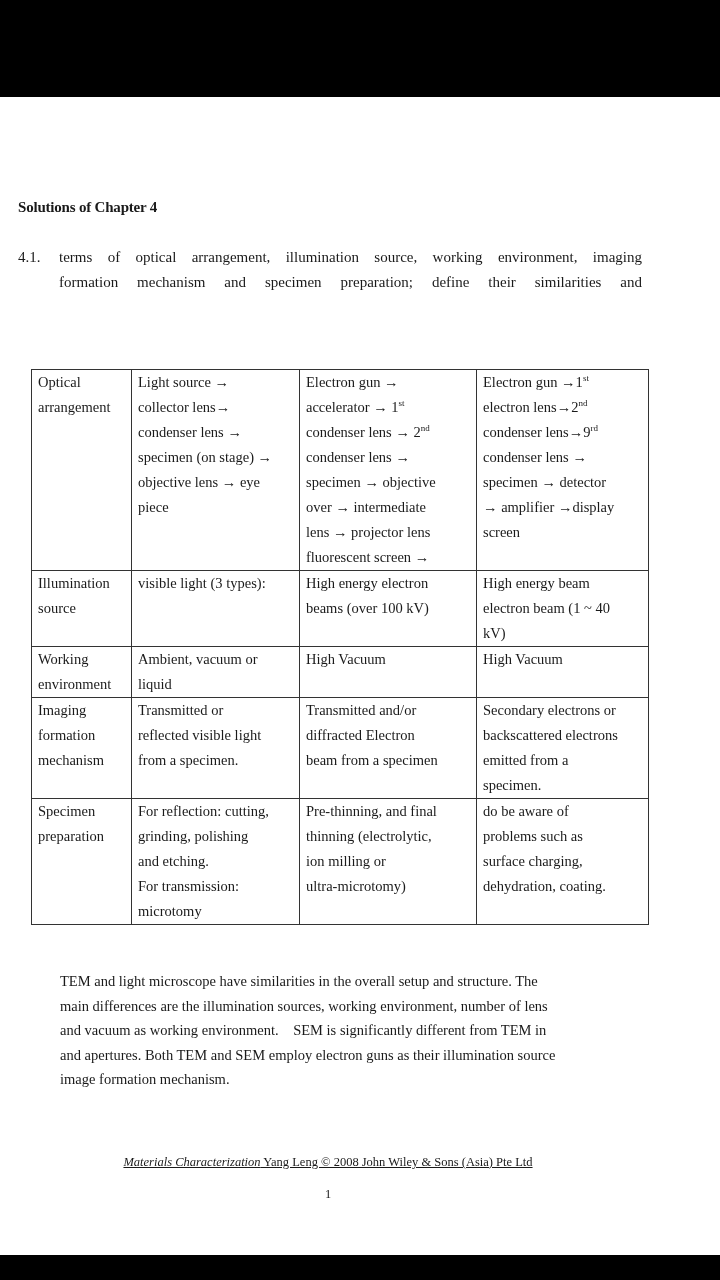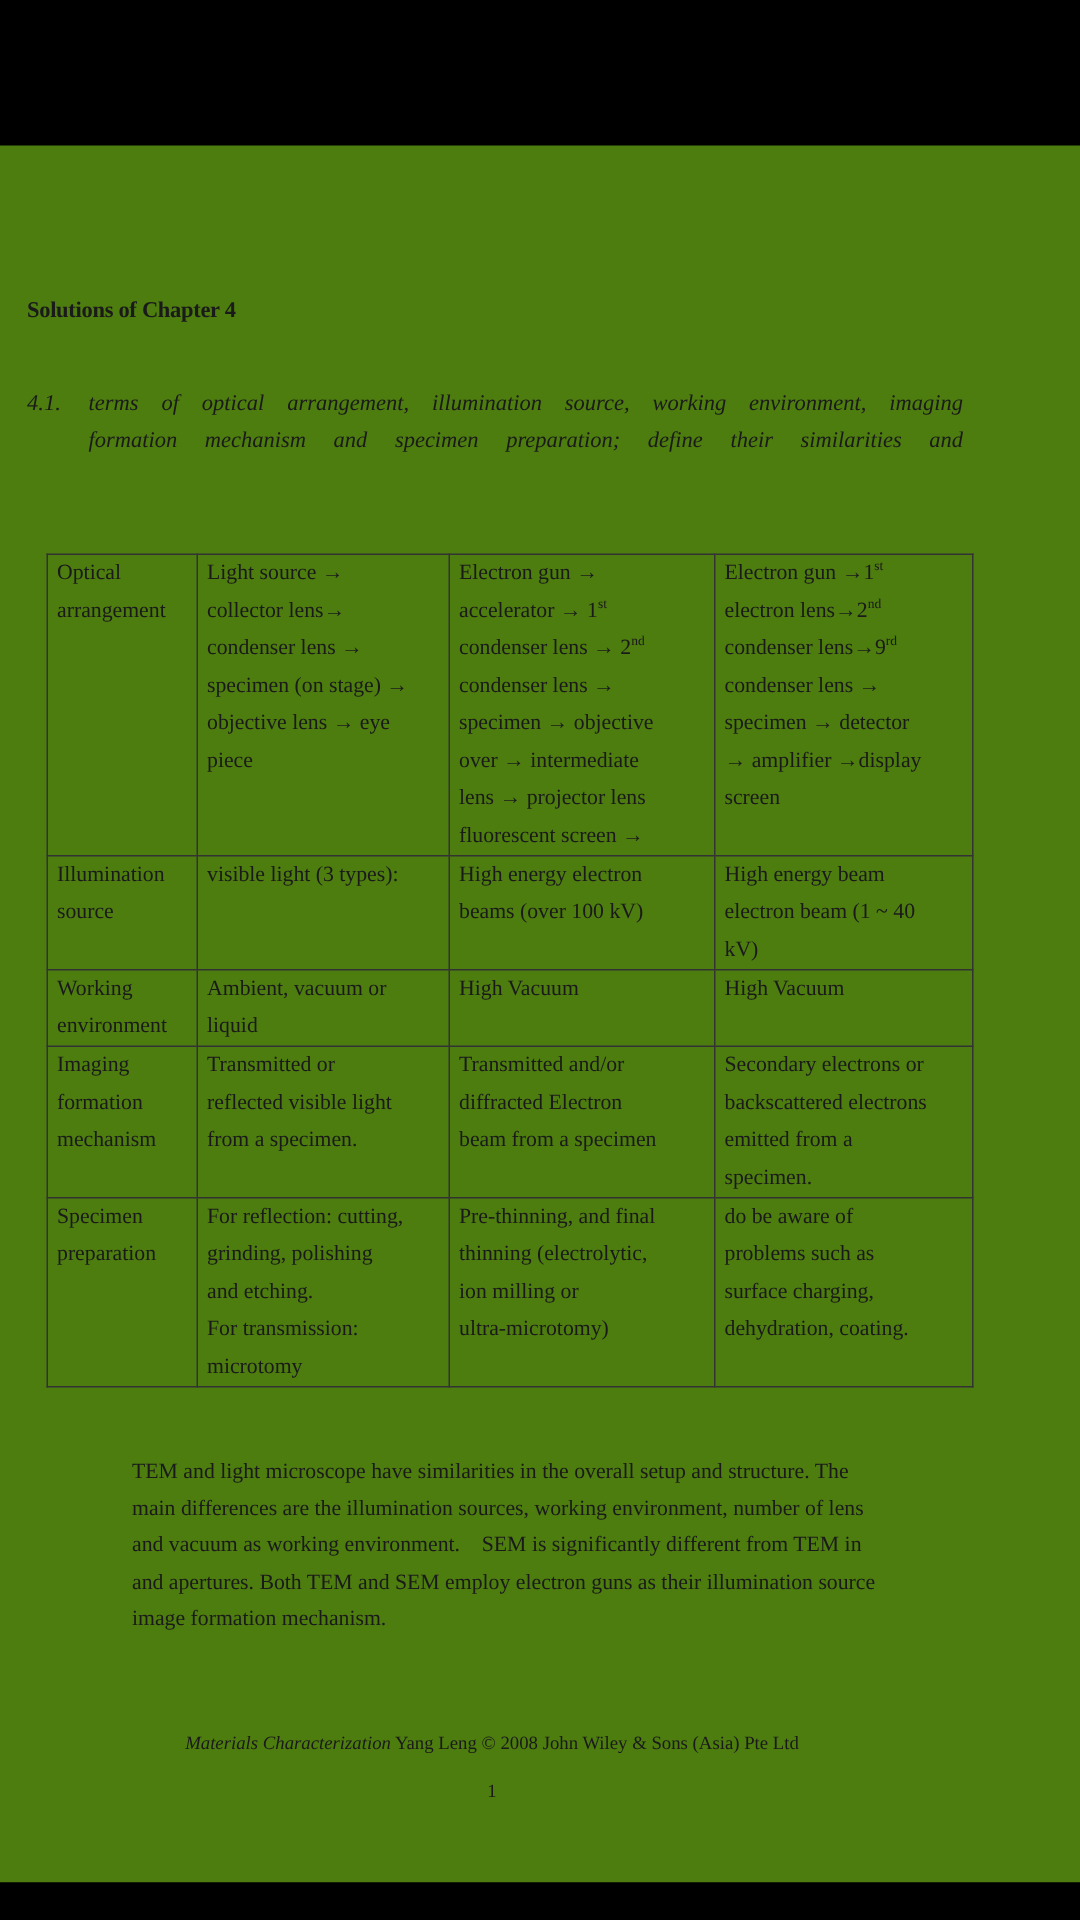--- a/index.html
+++ b/index.html
@@ -1,24 +1,24 @@
 <!DOCTYPE html>
 <html><head>
 <meta charset="utf-8">
 <style>
   * { margin: 0; padding: 0; box-sizing: border-box; }
   html, body { width: 720px; height: 1280px; overflow: hidden; background: #000; }
   body { position: relative; font-family: "Liberation Serif", serif; color: #1a1a1a; }
   .top-bar { position: absolute; left: 0; top: 0; width: 720px; height: 97px; background: #000; }
-  .page { position: absolute; left: 0; top: 97px; width: 720px; height: 1158px; background: #4d7c0f; }
+  .page { position: absolute; left: 0; top: 97px; width: 720px; height: 1158px; background: #ffffff; }
   .bottom-bar { position: absolute; left: 0; top: 1255px; width: 720px; height: 25px; background: #000; }
 
   .title { position: absolute; left: 18px; top: 102px; font-size: 15px; font-weight: bold; letter-spacing: -0.2px; }
 
-  .question { position: absolute; left: 18px; top: 148px; width: 624px; font-size: 15px; font-style: italic; line-height: 25px; margin-top: 12px; }
+  .question { position: absolute; left: 18px; top: 148px; width: 624px; font-size: 15px; line-height: 25px; }
   .question .num { position: absolute; left: 0; top: 0; }
   .question .text { margin-left: 41px; text-align: justify; display: block; }
 
   table.compare {
     position: absolute; left: 31px; top: 272px; width: 617px;
     border-collapse: collapse; font-size: 14.5px; line-height: 25px; table-layout: fixed;
   }
   table.compare td {
     border: 1.3px solid #333; vertical-align: top; padding: 0 0 0 6px; white-space: nowrap; overflow: hidden;
   }
@@ -29,23 +29,23 @@
   tr.r-head td { height: 26px; }
   tr.r-opt td { height: 200px; }
   tr.r-ill td { height: 75px; }
   tr.r-work td { height: 50px; }
   tr.r-img td { height: 100px; }
   tr.r-spec td { height: 123px; }
   .line { display: block; height: 25px; }
   sup { font-size: 9px; line-height: 0; vertical-align: 6px; }
 
   .summary { position: absolute; left: 60px; top: 872px; width: 580px; font-size: 14.5px; line-height: 25px; }
-  .summary .line { height: 24.6px; white-space: nowrap; margin-left: 28px; }
-
-  .footer { position: absolute; left: 0; top: 1058px; width: 656px; text-align: center; font-size: 12.5px; }
+  .summary .line { height: 24.6px; white-space: nowrap; }
+
+  .footer { position: absolute; left: 0; top: 1058px; width: 656px; text-align: center; font-size: 12.5px; text-decoration: underline; }
   .footer i { font-style: italic; }
   .page-num { position: absolute; left: 0; top: 1090px; width: 656px; text-align: center; font-size: 12.5px; }
 </style>
 </head>
 <body>
 
 <div class="top-bar"></div>
 
 <div class="page">
   <div class="title">Solutions of Chapter 4</div>

